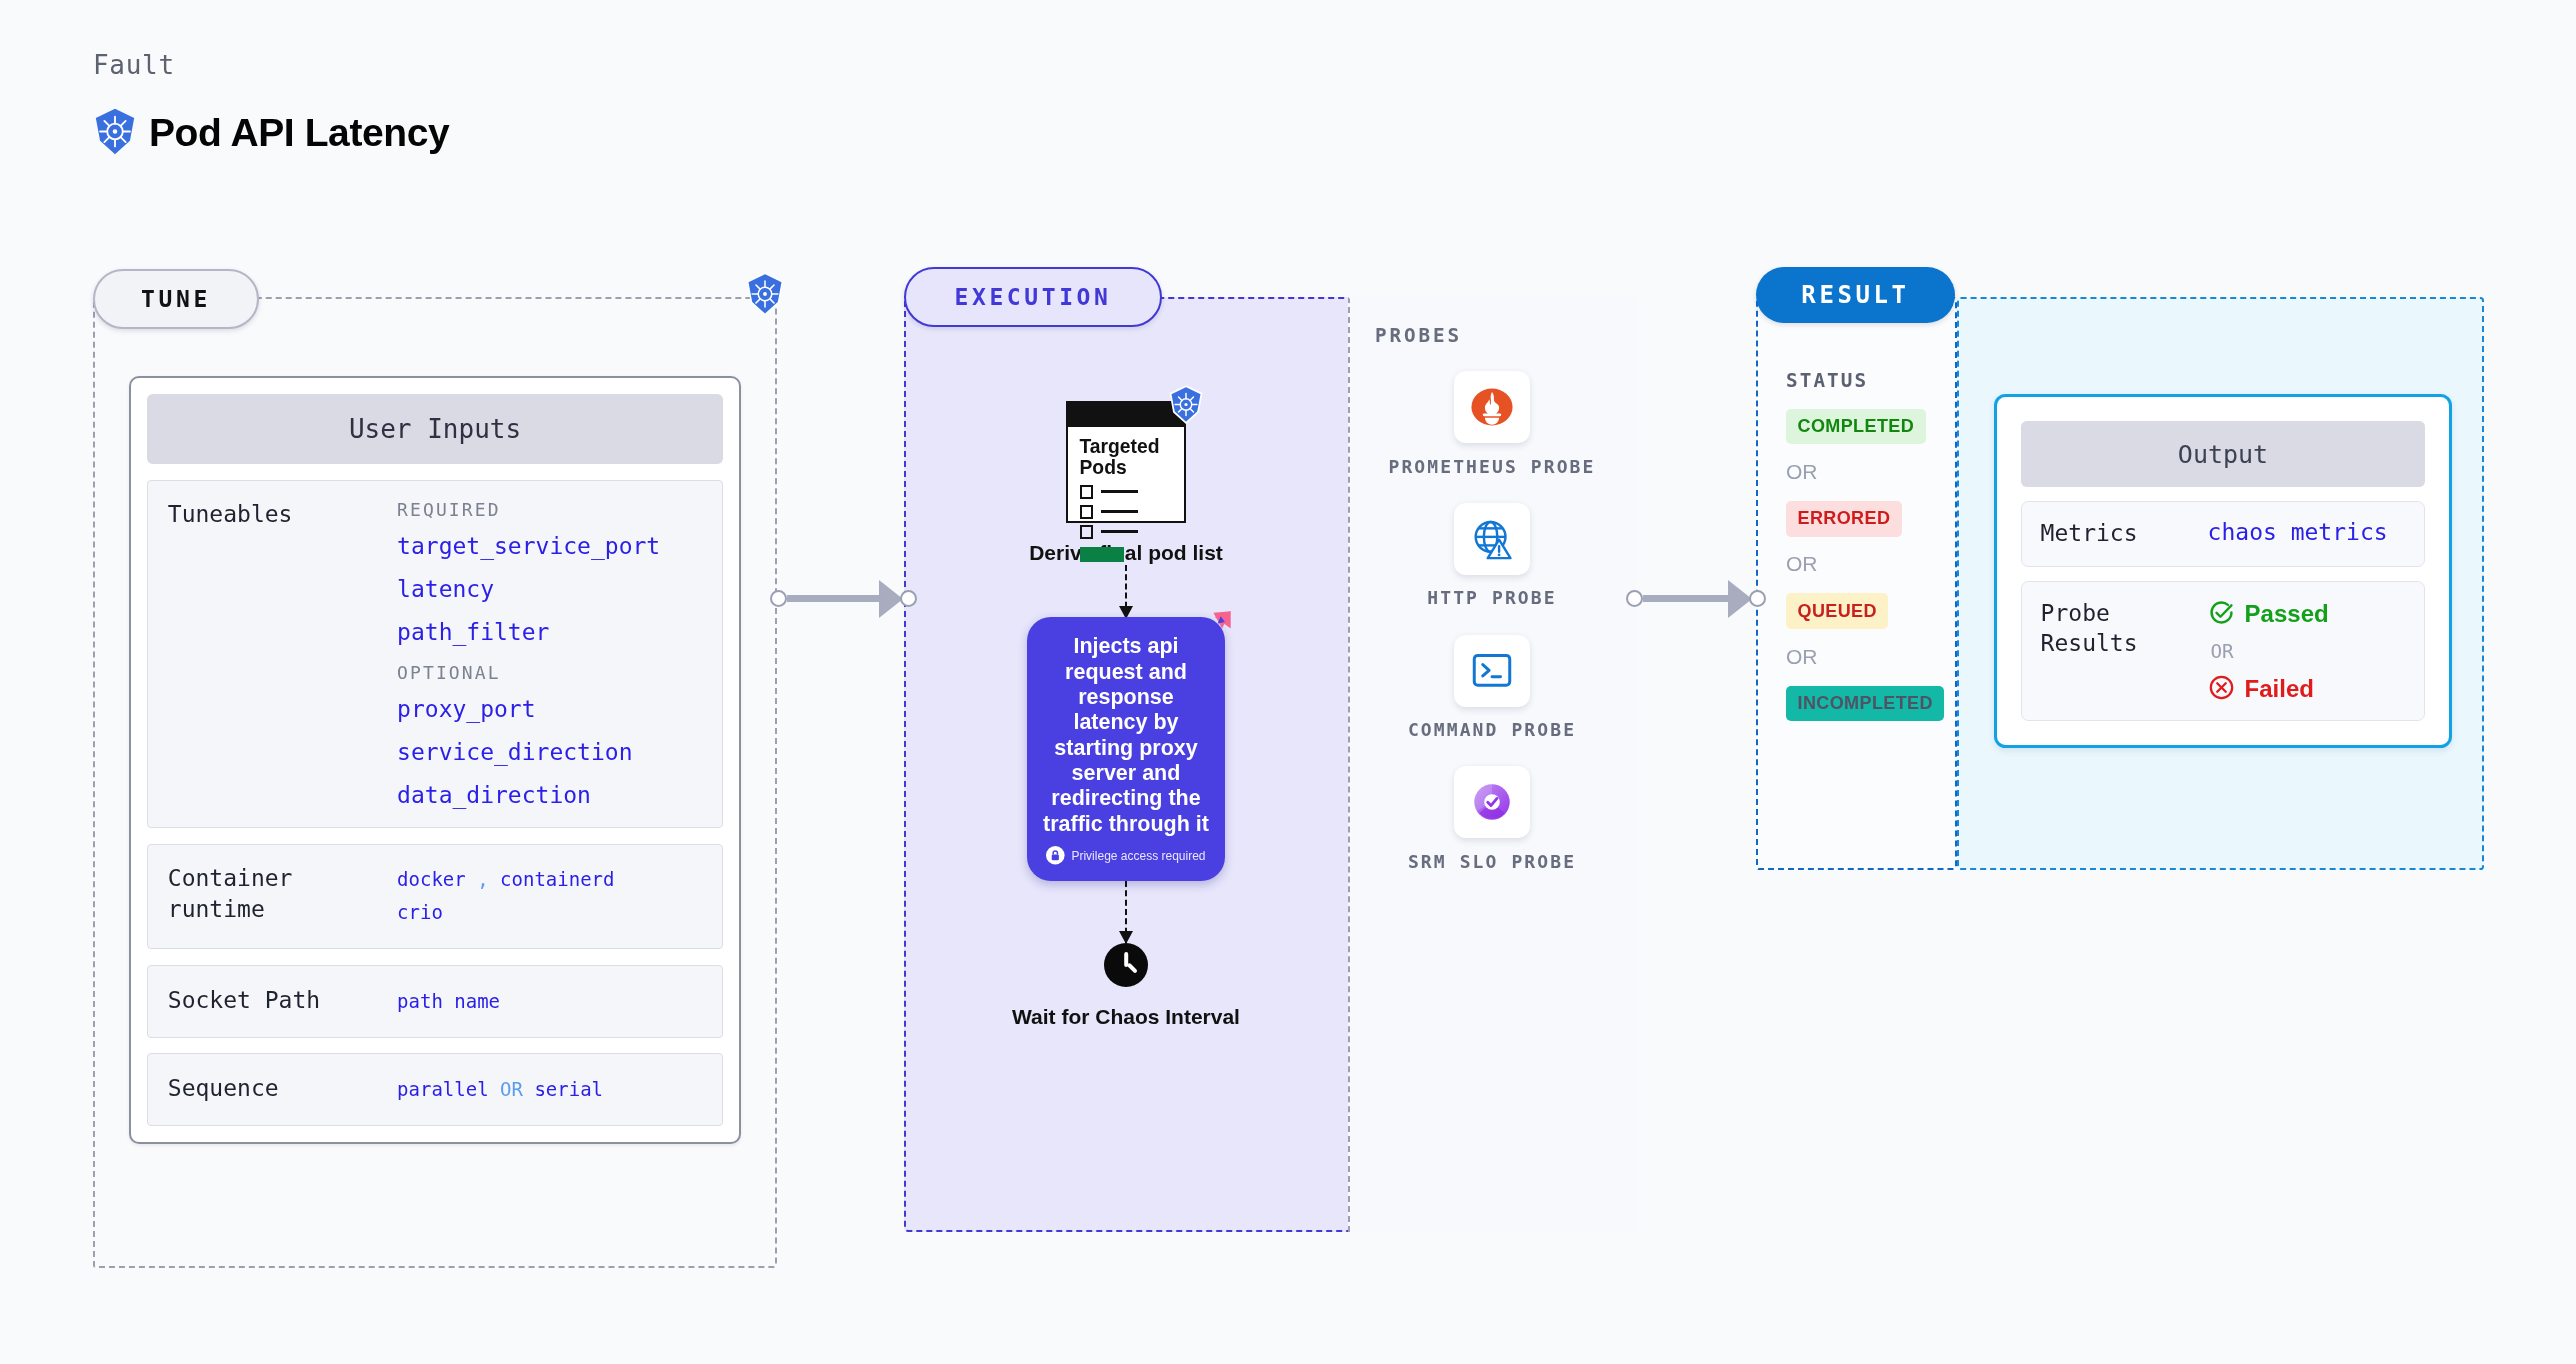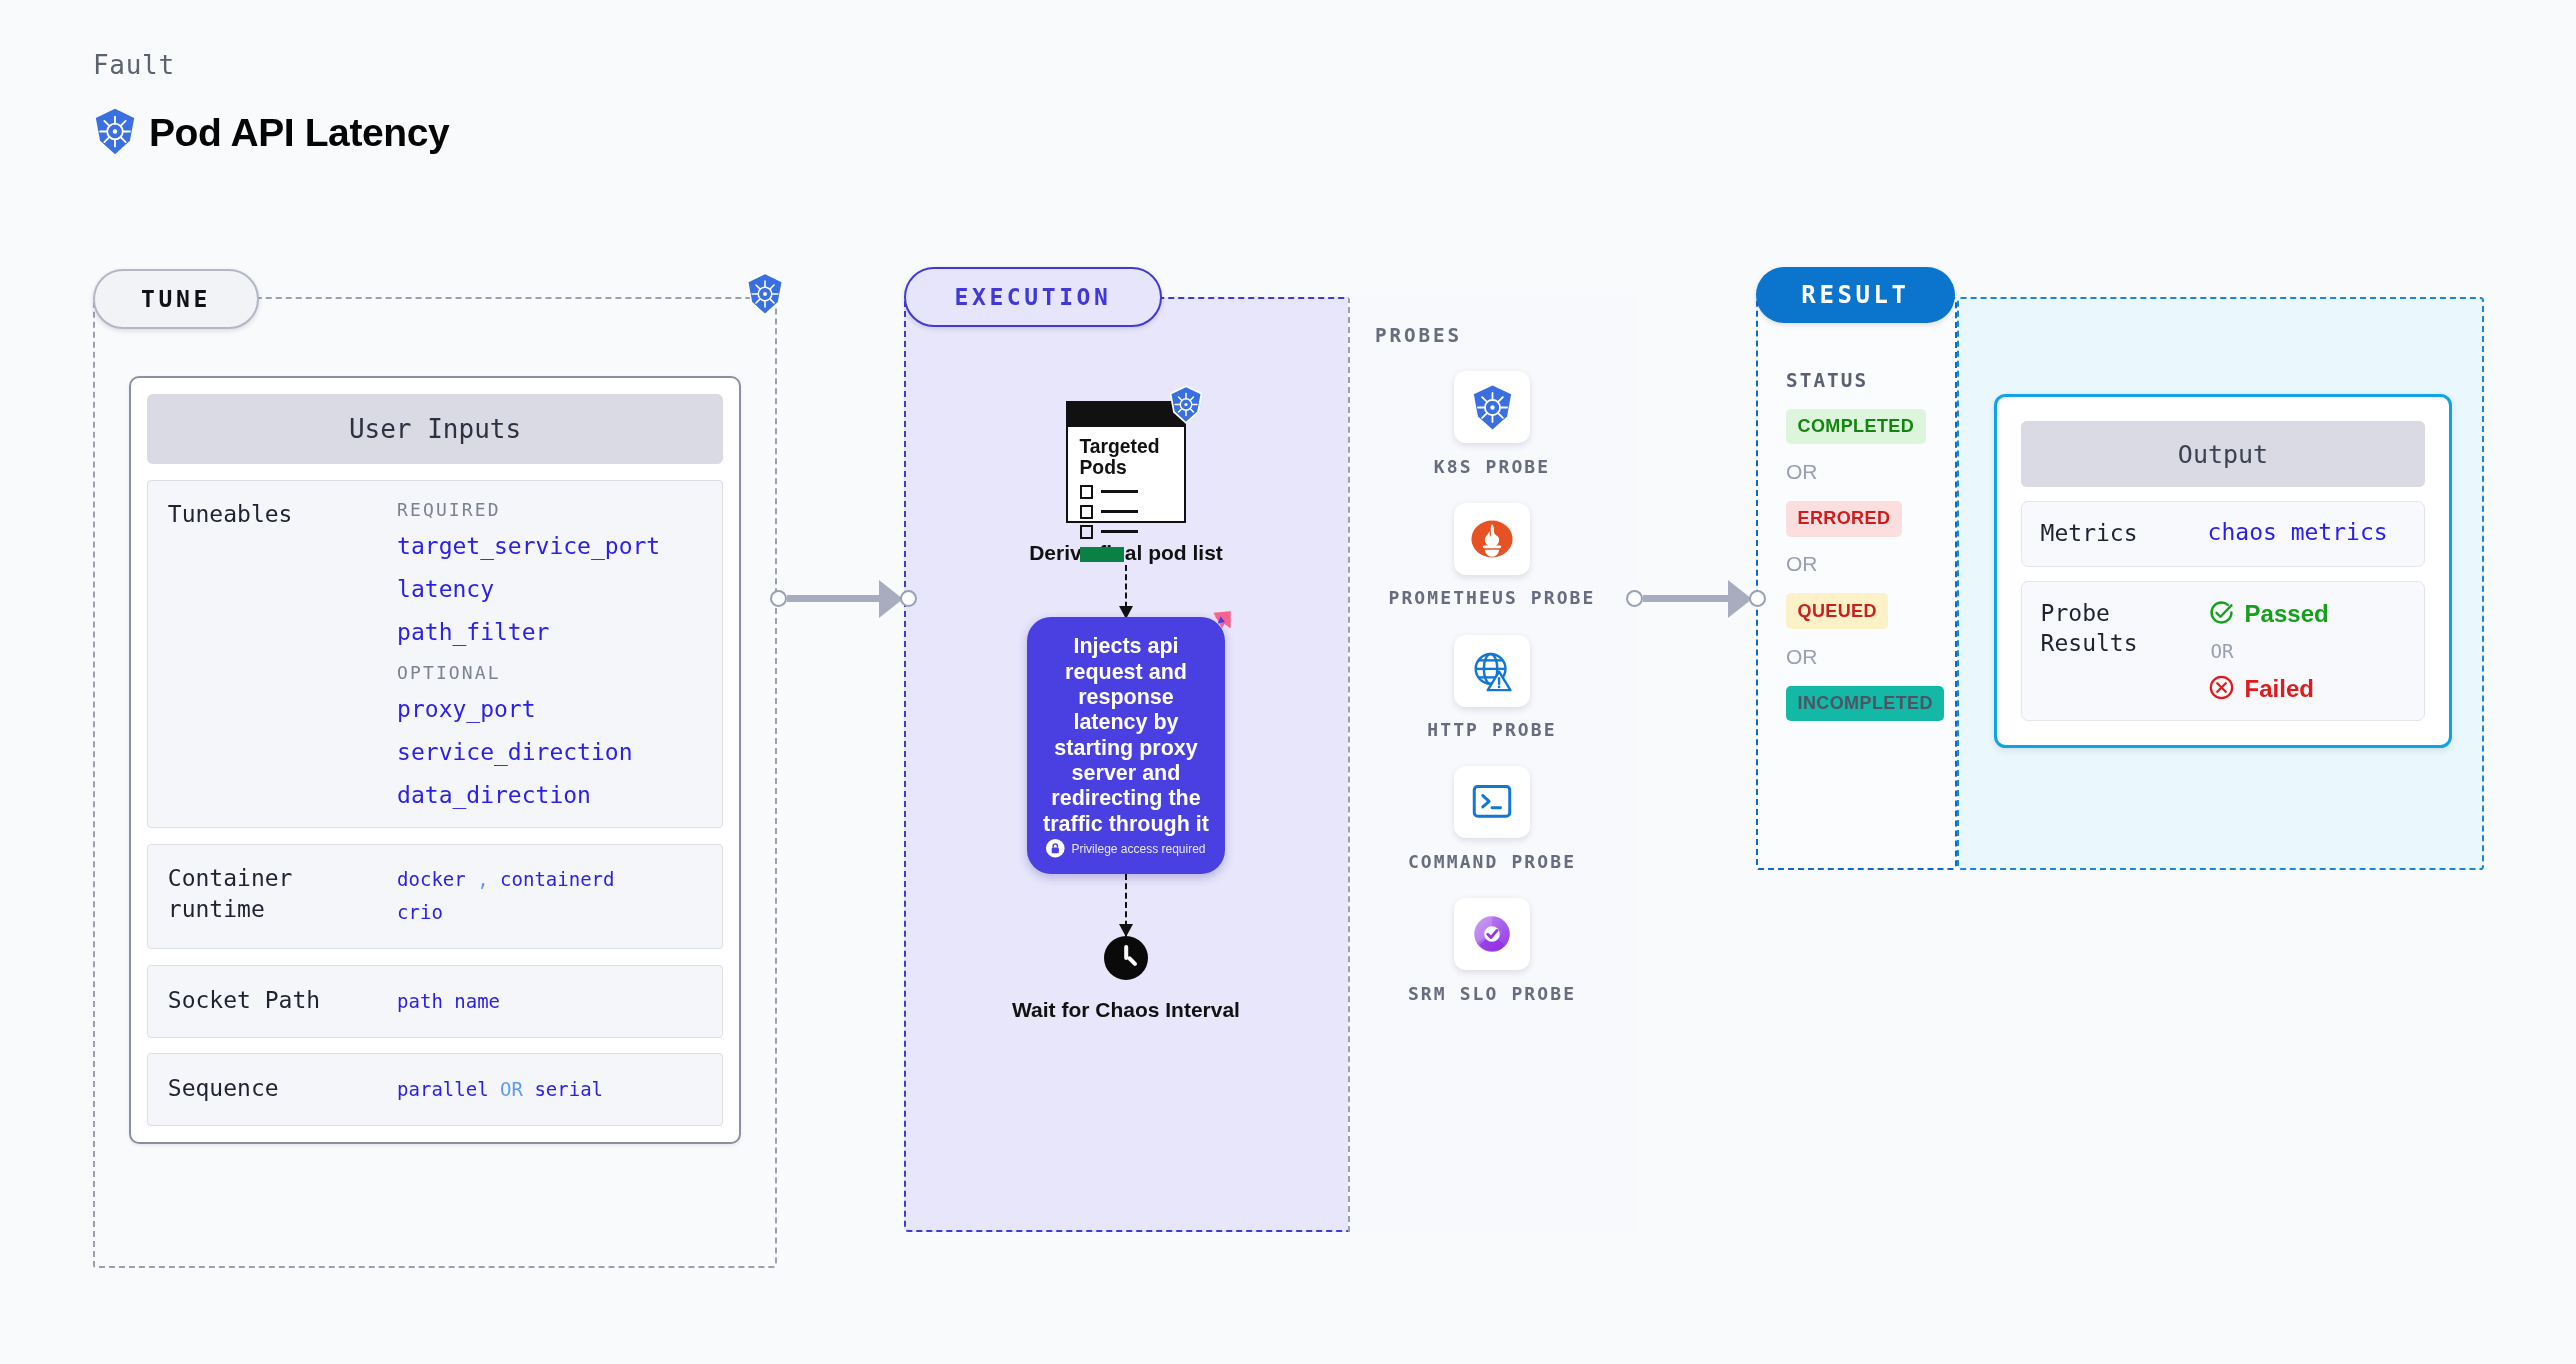--- a/index.html
+++ b/index.html
@@ -163,21 +163,21 @@
 
   #inject-card {
     position: relative; width: 198px; background: #4a3fe0; border-radius: 24px;
     padding: 17px 13px 14.3px 13px; box-shadow: 0 3.6px 10px rgba(40,30,140,.25);
   }
   #inject-text {
     color: #ffffff; font-size: 21.5px; font-weight: bold; text-align: center;
     line-height: 1.18;
   }
   #inject-priv {
-    margin-top: 2px; display: flex; align-items: center; justify-content: center; gap: 6.4px;
+    margin-top: 9px; display: flex; align-items: center; justify-content: center; gap: 6.4px;
   }
   #inject-priv .plabel { color: #e9e7ff; font-size: 12px; }
   #litmus-logo { position: absolute; right: -10px; top: -10px; }
 
   #clock-icon {
     width: 44px; height: 44px; border-radius: 50%; background: #0a0a0a;
     position: relative;
   }
   #clock-icon::before {
     content: ""; position: absolute; left: 50%; top: 9.3px; width: 3.6px; height: 14.3px;
@@ -451,40 +451,20 @@
       <div class="dhead"></div>
   </div>
 
   <div id="clock-icon"></div>
   <div class="exec-caption">Wait for Chaos Interval</div>
 </div>
 
 <div id="probes-inner">
   <div id="probes-label">PROBES</div>
 
-  <div class="probe-item">
-    <div class="probe-tile">
-      <svg width="43" height="47" viewBox="0 0 62 68">
-        <path d="M31 2 L58 15 L52 47 L31 66 L10 47 L4 15 Z" fill="#3a6fe0"></path>
-        <g fill="none" stroke="#ffffff" stroke-width="2.6" stroke-linecap="round">
-          <circle cx="31" cy="34" r="11"></circle>
-            <circle cx="31" cy="34" r="3.2" fill="#ffffff" stroke="none"></circle>
-          <line x1="31" y1="13" x2="31" y2="23"></line>
-            <line x1="31" y1="45" x2="31" y2="55"></line>
-          <line x1="10" y1="34" x2="20" y2="34"></line>
-            <line x1="42" y1="34" x2="52" y2="34"></line>
-          <line x1="16" y1="19" x2="23" y2="26"></line>
-            <line x1="39" y1="42" x2="46" y2="49"></line>
-          <line x1="46" y1="19" x2="39" y2="26"></line>
-            <line x1="23" y1="42" x2="16" y2="49"></line>
-        </g>
-      </svg>
-    </div>
-    <div class="probe-name">K8S PROBE</div>
-  </div>
 
   <div class="probe-item">
     <div class="probe-tile">
       <svg width="46" height="44" viewBox="0 0 64 62">
         <ellipse cx="32" cy="31" rx="29" ry="26" fill="#e75225"></ellipse>
         <path d="M32 10 c5 7 1 10 4 14 c2 3 6 3 6 8 c0 6-5 10-10 10 c-5 0-10-4-10-10 c0-6 5-7 6-12 c2 4 0 6 2 8 c2-7-2-11 2-18 z" fill="#ffffff"></path>
         <rect x="19" y="40" width="26" height="4" rx="2" fill="#ffffff"></rect>
         <path d="M22 46 h20 a10 10 0 0 1-20 0 z" fill="#ffffff"></path>
       </svg>
     </div>

